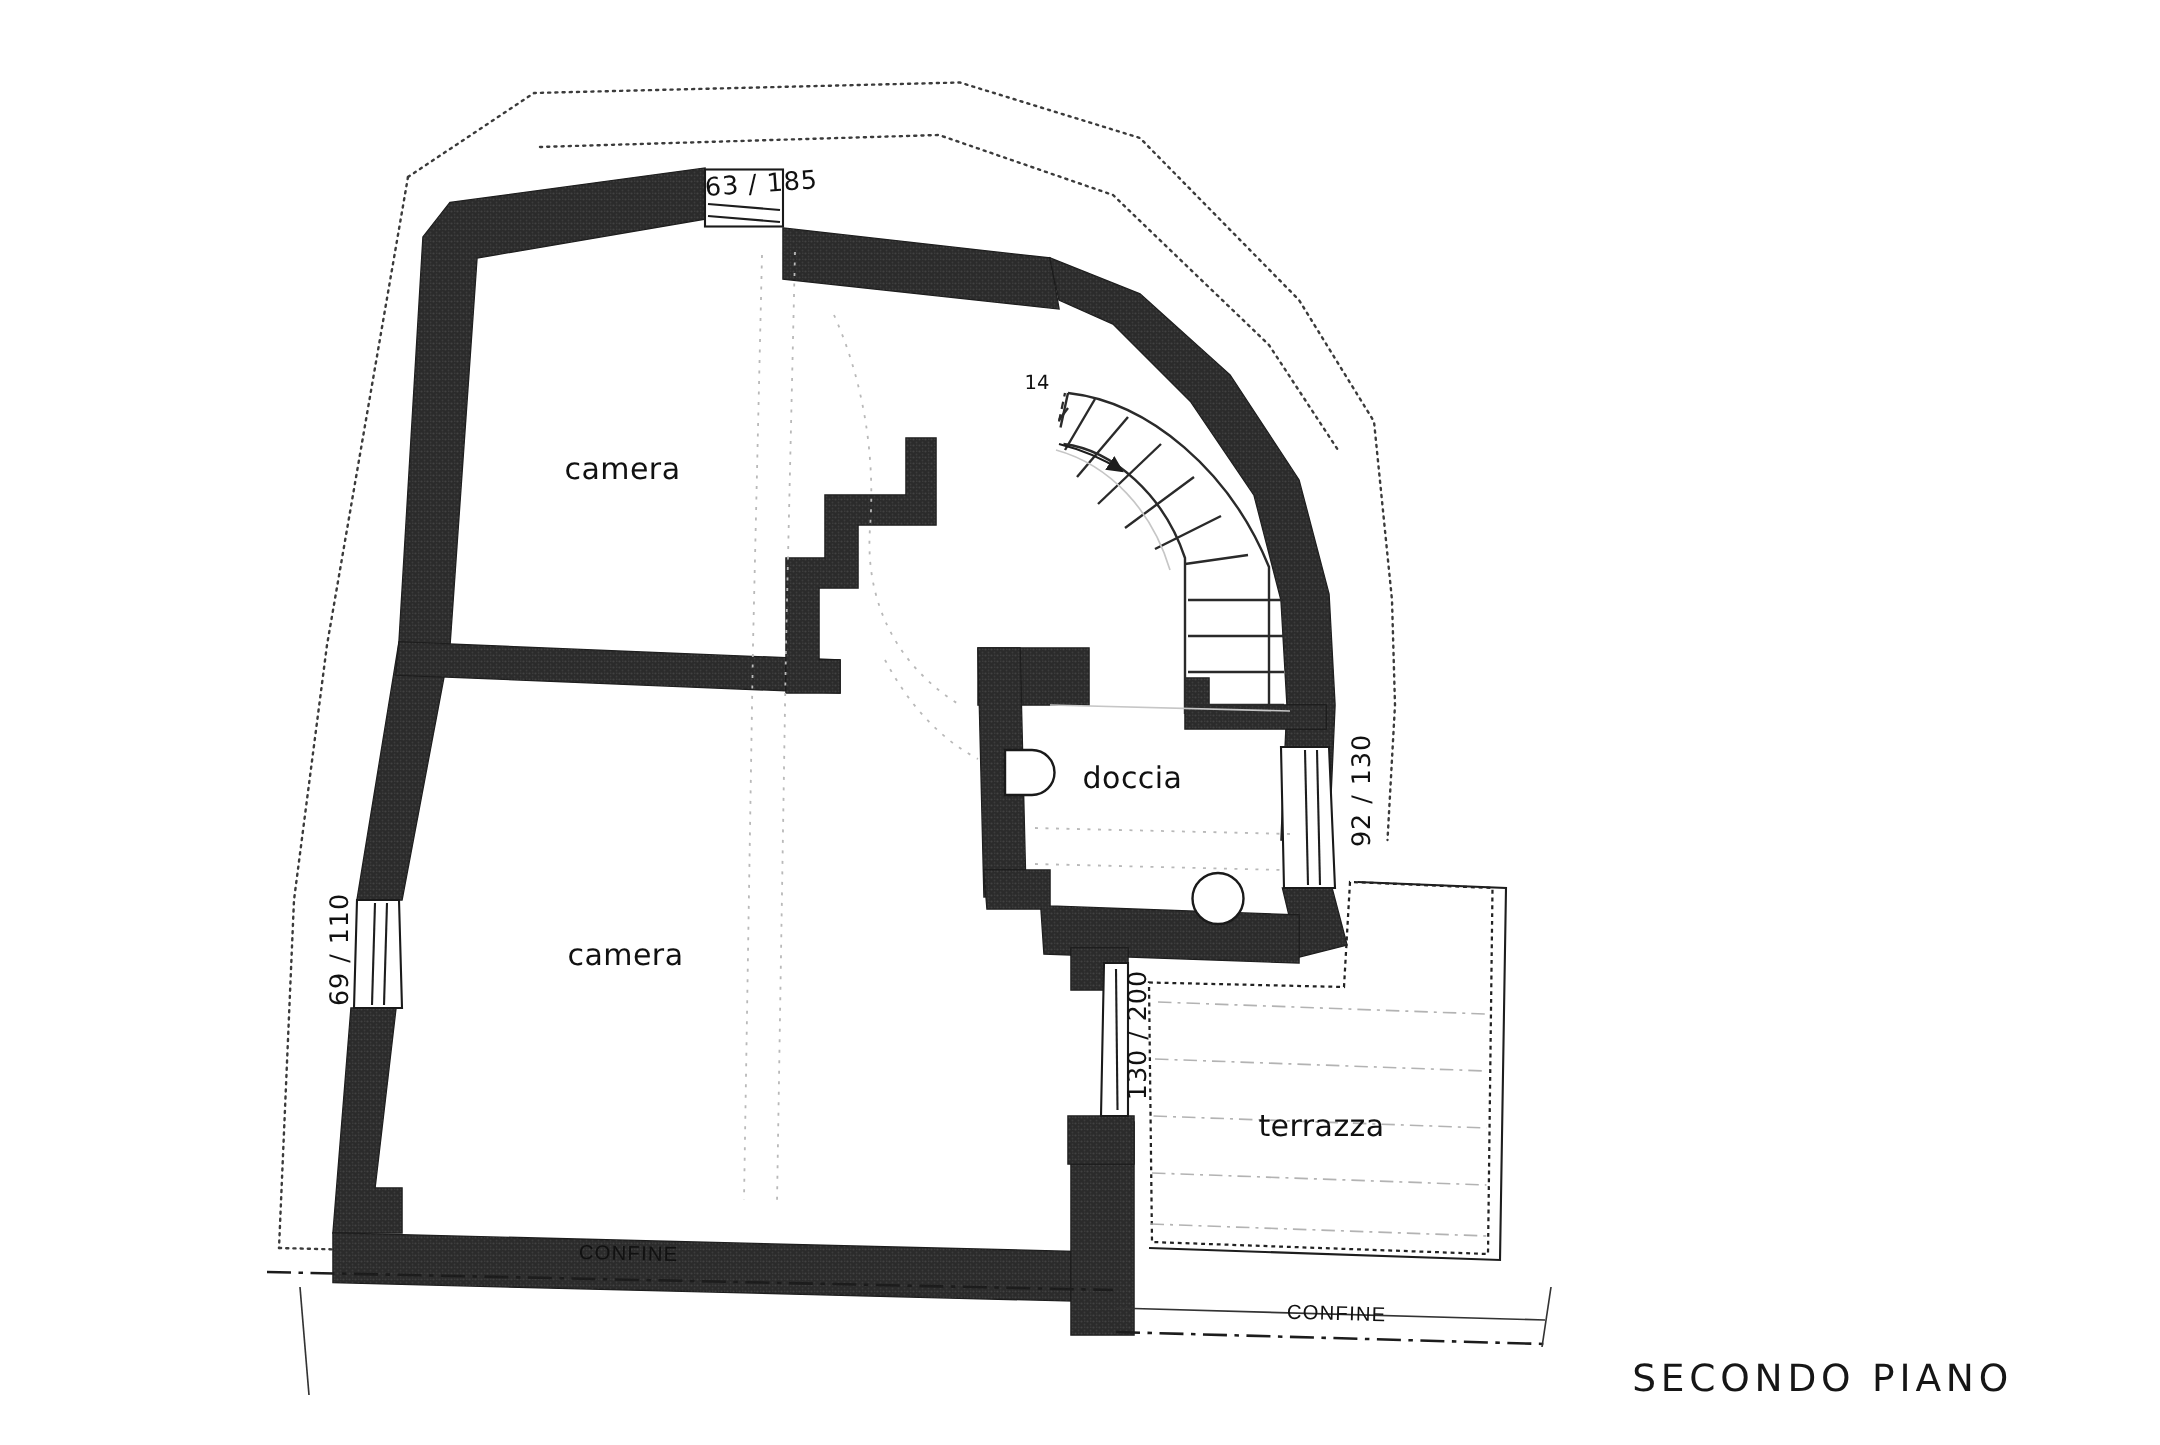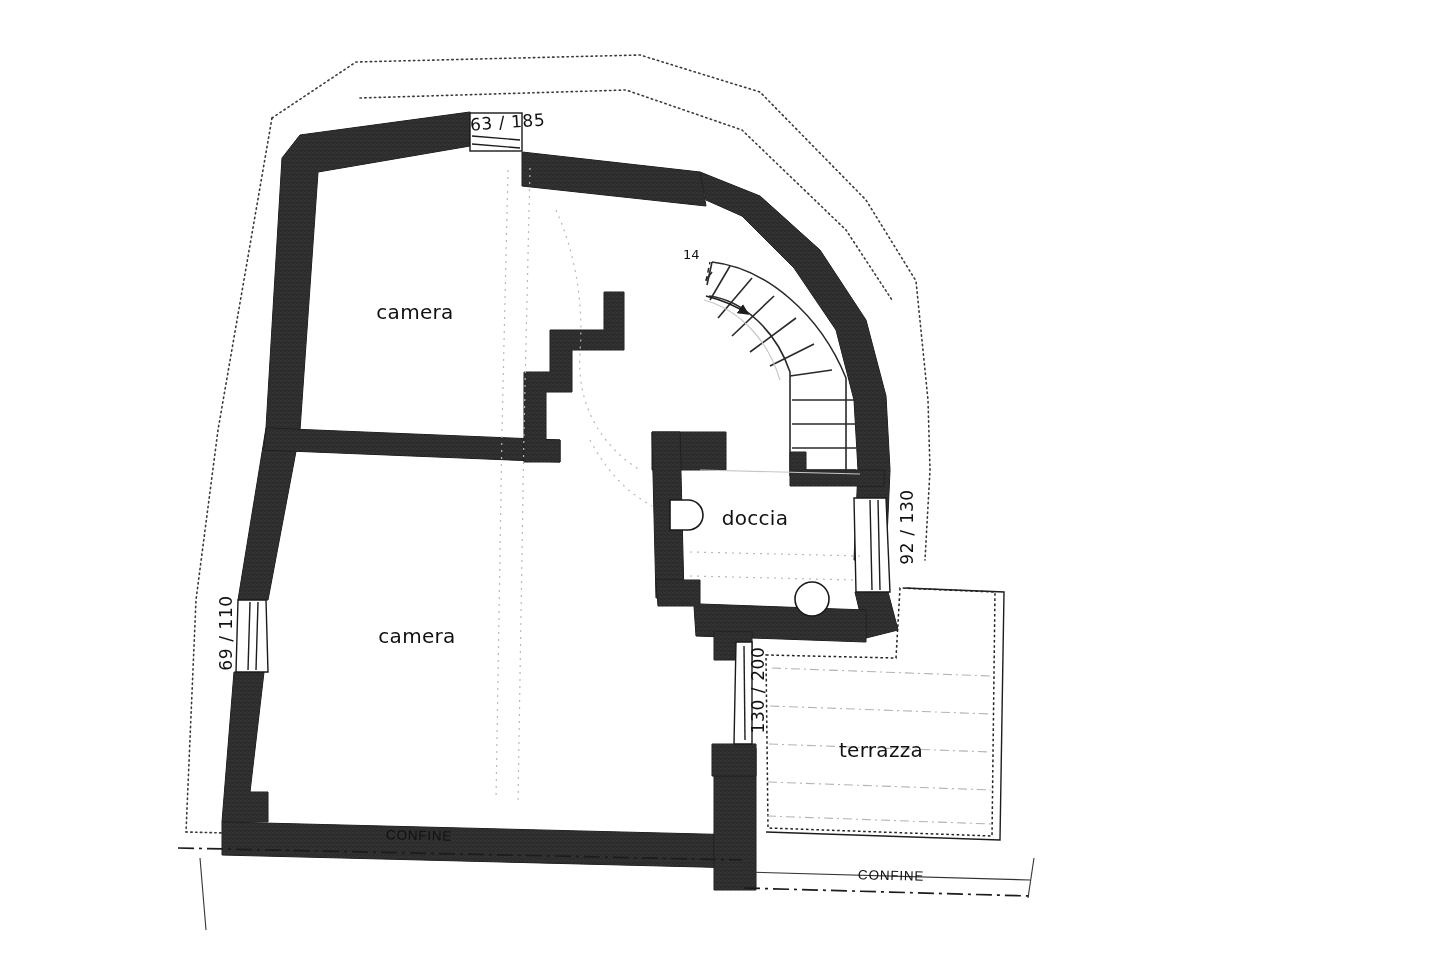--- a/index.html
+++ b/index.html
@@ -326,13 +326,14 @@
       <text class="dim-label" text-anchor="middle" transform="translate(232,633) rotate(-90)">69 / 110</text>
       <text class="dim-label" text-anchor="middle" transform="translate(913,527) rotate(-90)">92 / 130</text>
       <text class="dim-label" text-anchor="middle" transform="translate(764,690) rotate(-90)">130 / 200</text>
 
       <text class="confine-label" text-anchor="middle" transform="translate(419,840) rotate(1.2)">CONFINE</text>
       <text class="confine-label" text-anchor="middle" transform="translate(891,880) rotate(1.5)">CONFINE</text>
     </g>
 
   </svg>
 
+  <div class="plan-title">SECONDO PIANO</div>
 </div>
 
 </body></html>

